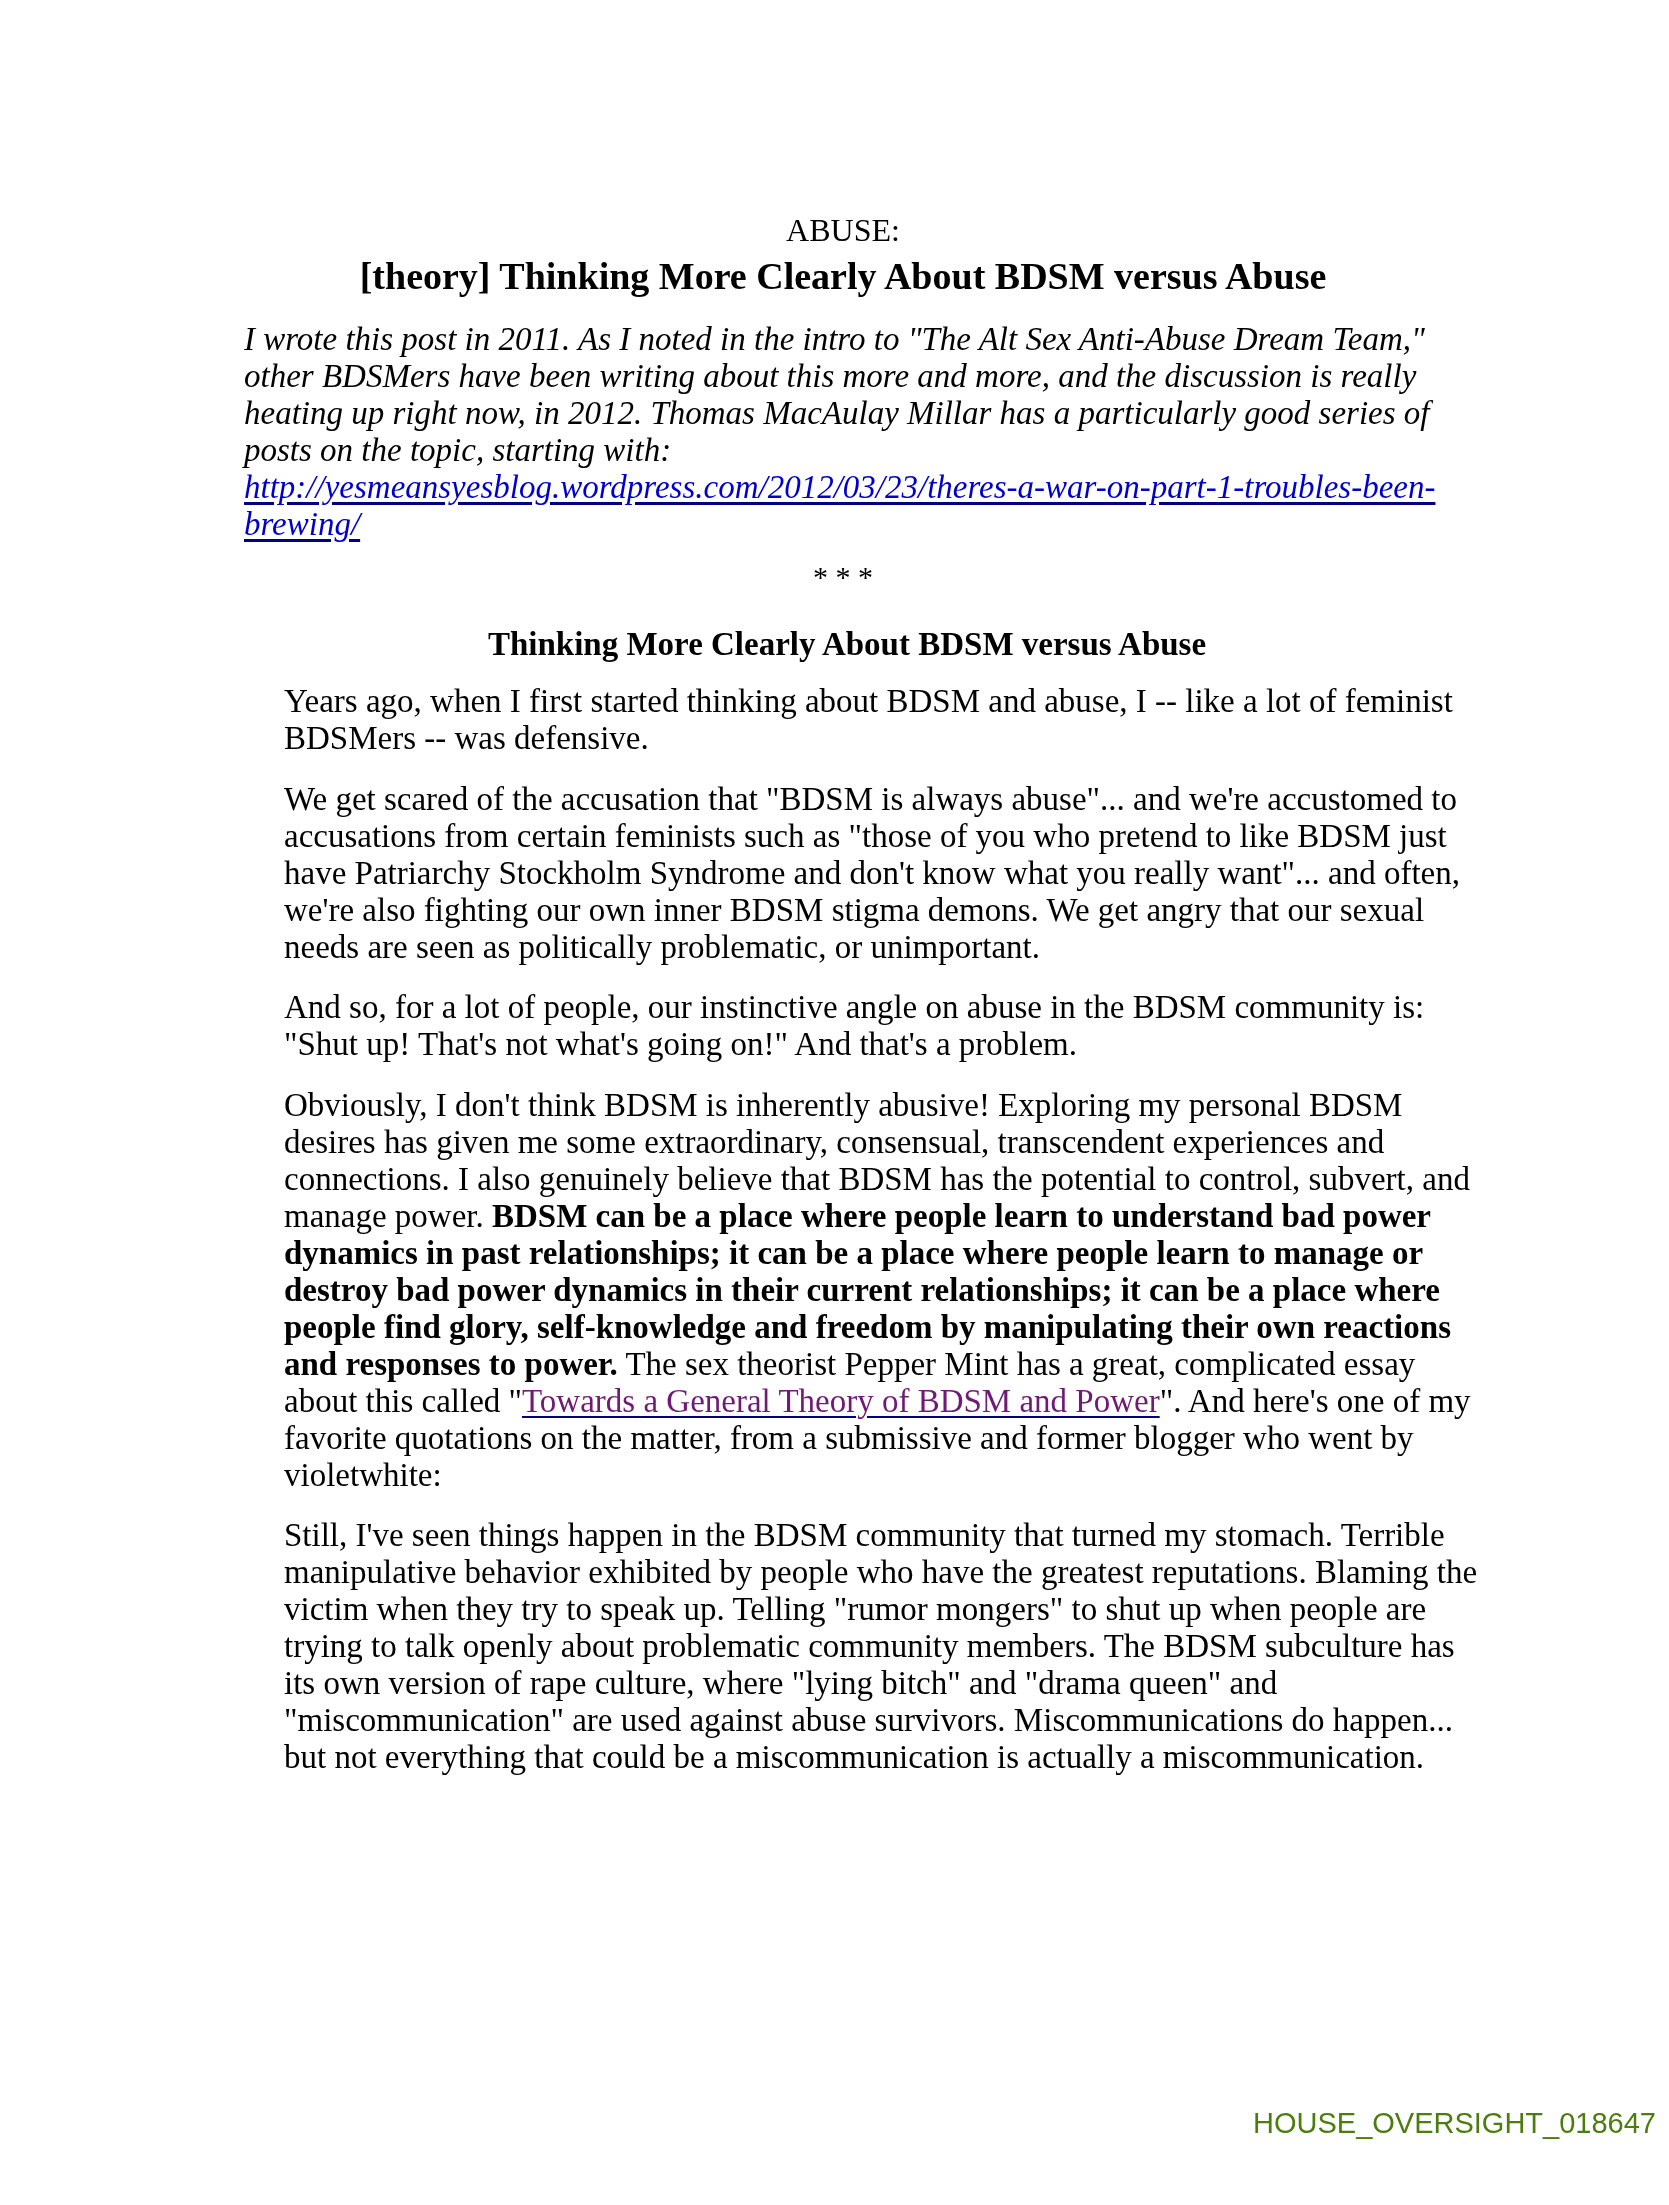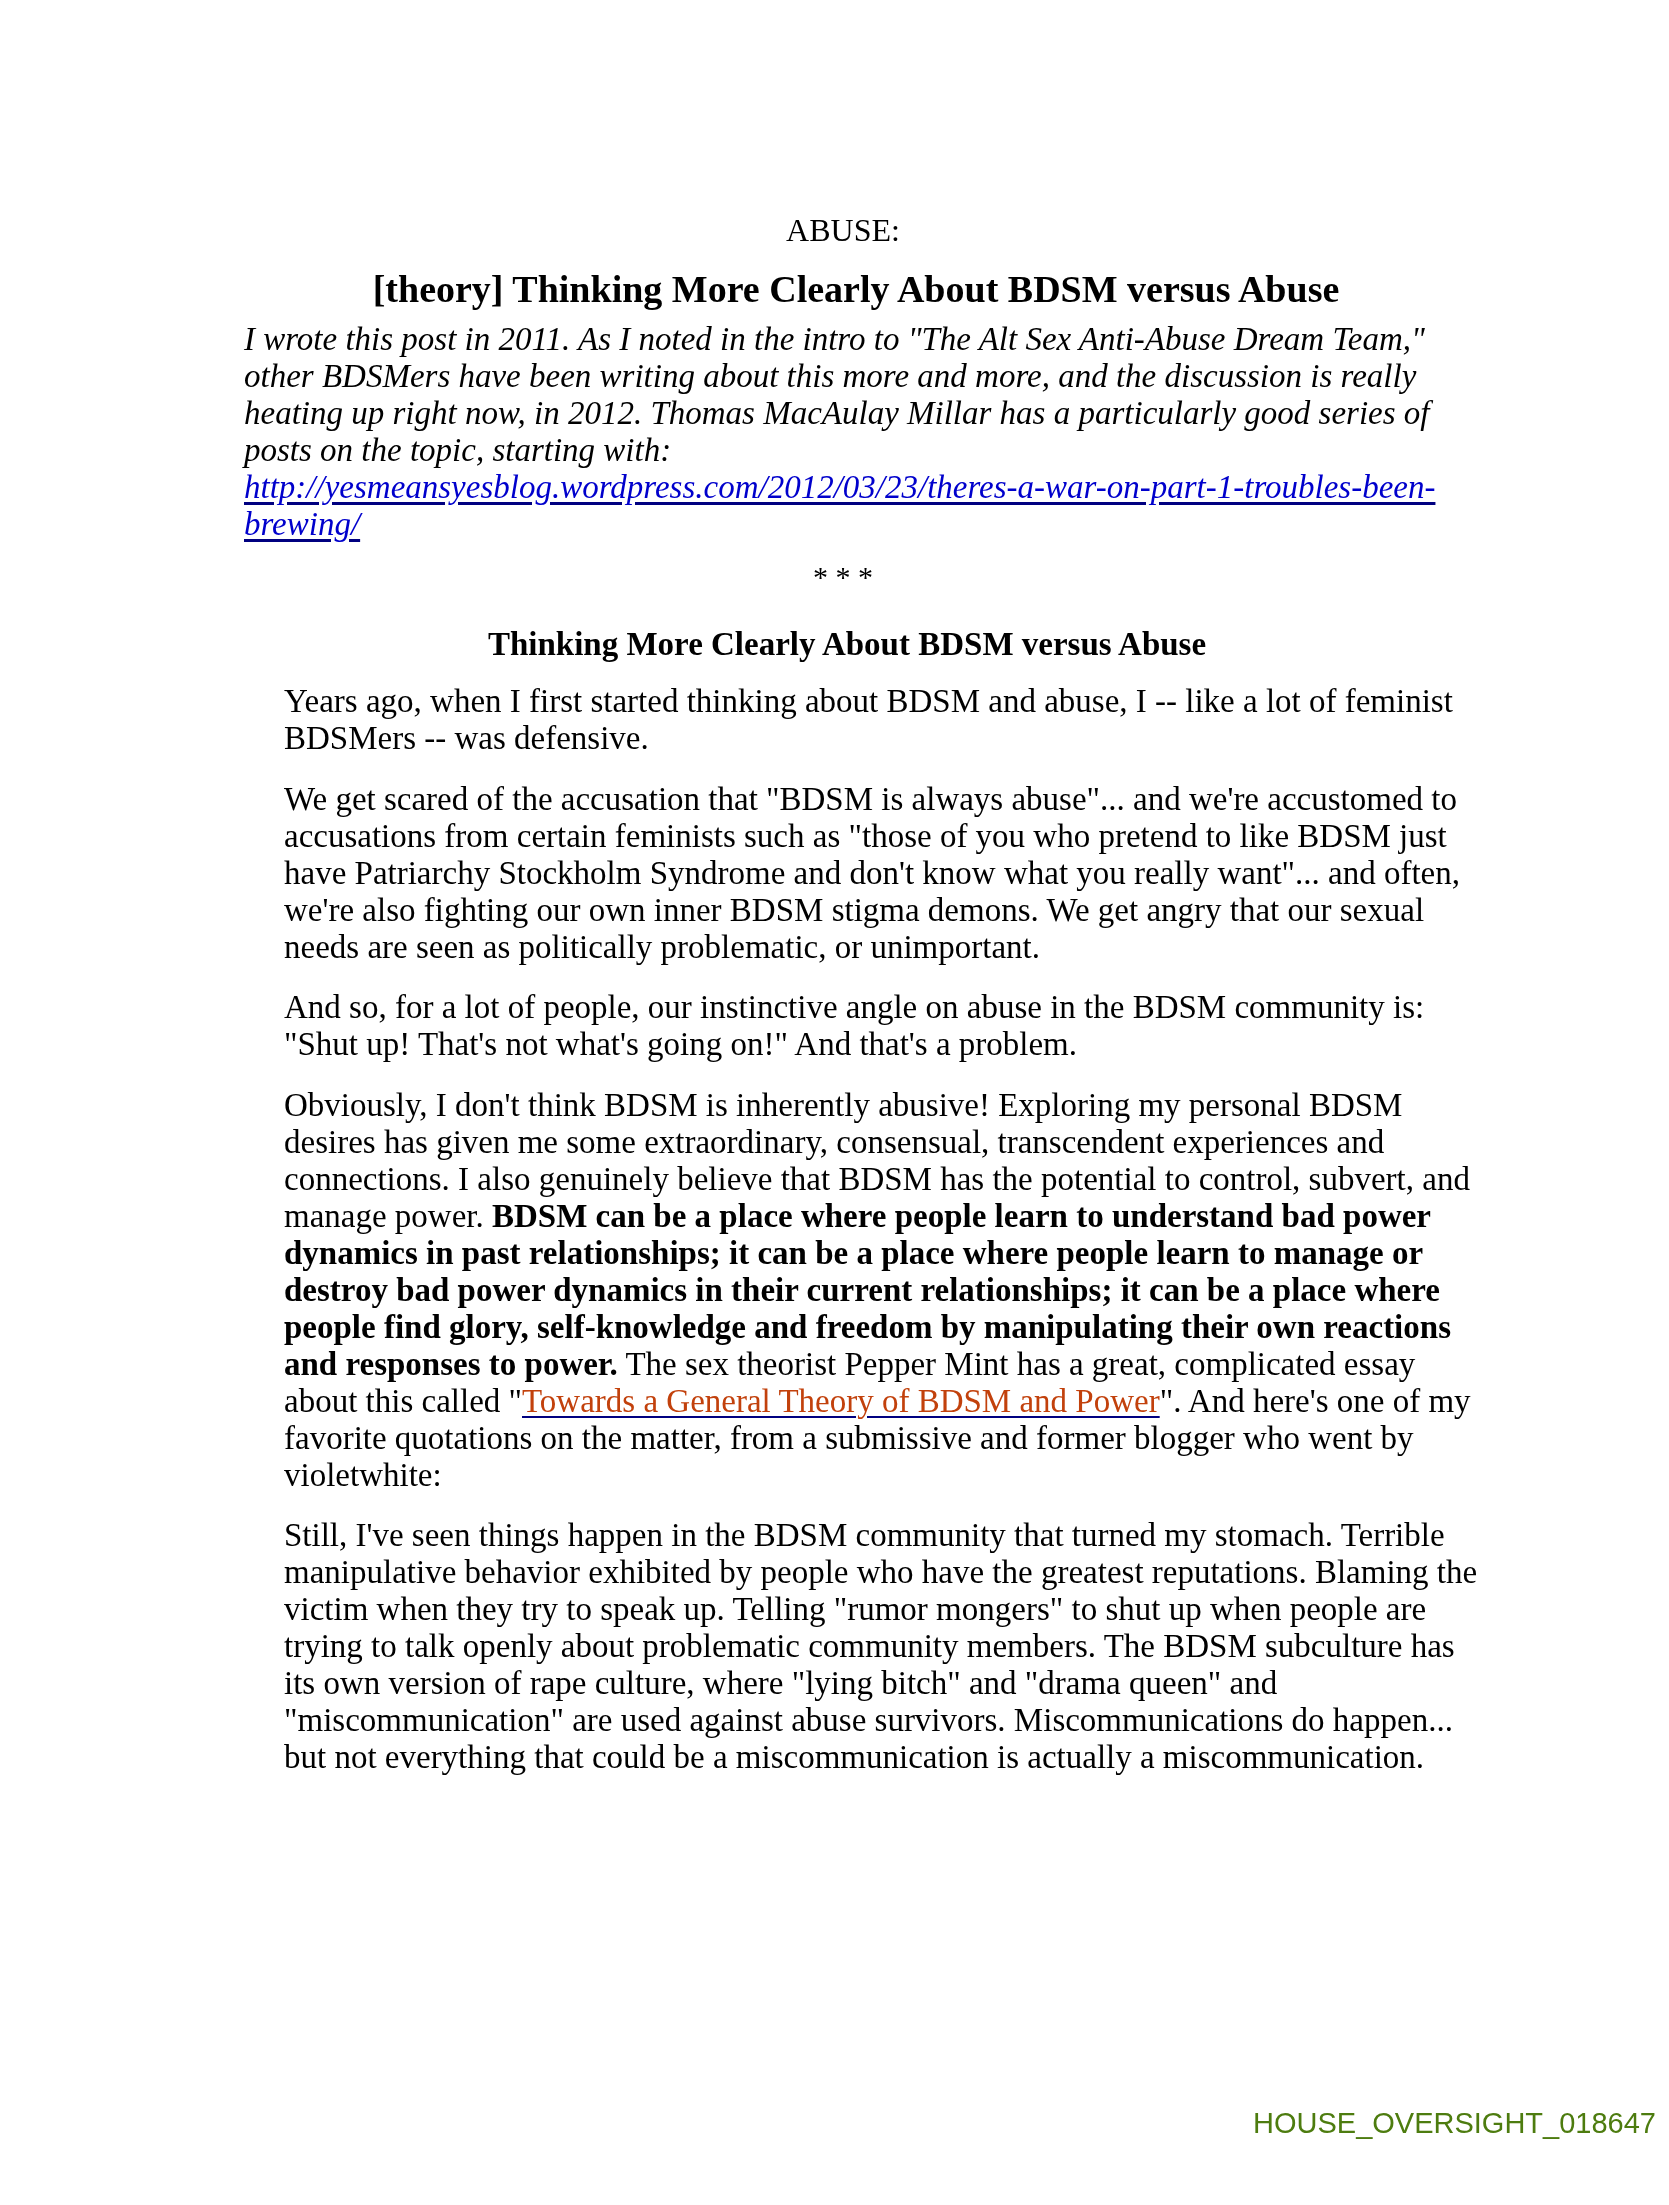--- a/index.html
+++ b/index.html
@@ -1,28 +1,28 @@
 <!DOCTYPE html>
 <html style="font-size:10.5px"><head>
 <meta charset="utf-8">
 <style>
   html, body { margin:0; padding:0; background:#ffffff; }
   body { width:1669px; height:2205px; position:relative; overflow:hidden;
          font-family:"Liberation Serif", "DejaVu Serif", serif; color:#000; }
   .page { position:absolute; left:244px; top:0; width:1198px; }
   #section-label { position:absolute; left:0; width:100%; top:195px; font-size:32px; line-height:39px; text-align:center;margin-top:16px; }
-  #doc-title { position:absolute; left:0; width:100%; top:254px; font-size:38px; line-height:45px; font-weight:bold; text-align:center; margin:13px; }
+  #doc-title { position:absolute; left:0; width:100%; top:254px; font-size:38px; line-height:45px; font-weight:bold; text-align:center; margin:0; }
   #intro { position:absolute; left:0; top:321px; width:100%; font-size:33px; line-height:37px; font-style:italic; margin:0; }
   #intro a { color:#0000cc; text-decoration:underline; text-decoration-color:#000080; text-decoration-thickness:2.6px; text-underline-offset:3.9px; }
   #separator { position:absolute; left:0; width:100%; top:558px; font-size:30px; line-height:37px; text-align:center; }
   #subheading { position:absolute; left:0; width:100%; top:621px; font-size:33px; line-height:39px; font-weight:bold; text-align:center; margin:4px; }
   #body { position:absolute; left:0; top:683px; width:100%; font-size:33px; line-height:37px;margin-left:40px; }
   #body p { margin:0 0 23.6px 0; }
   #body p.quote { font-style:italic; }
-  #body a { color:#c2410c; text-decoration:underline; text-decoration-color:#000080; text-decoration-thickness:2px; text-underline-offset:3.9px; }
+  #body a { color:#701a75; text-decoration:underline; text-decoration-color:#000080; text-decoration-thickness:2px; text-underline-offset:3.9px; }
   #bates { position:absolute; right:13px; top:2106px; font-family:"Liberation Sans", "DejaVu Sans", sans-serif; font-size:29px; line-height:34px; color:#4d7c0f; }
 </style>
 </head>
 <body>
 
 <div class="page">
   <div id="section-label">ABUSE:</div>
   <h1 id="doc-title">[theory] Thinking More Clearly About BDSM versus Abuse</h1>
 
   <p id="intro"><span>I wrote this post in 2011. As I noted in the intro to "The Alt Sex Anti-Abuse Dream Team," other BDSMers have been writing about this more and more, and the discussion is really heating up right now, in 2012. Thomas MacAulay Millar has a particularly good series of posts on the topic, starting with: </span><a>http://yesmeansyesblog.wordpress.com/2012/03/23/theres-a-war-on-part-1-troubles-been-brewing/</a></p>

